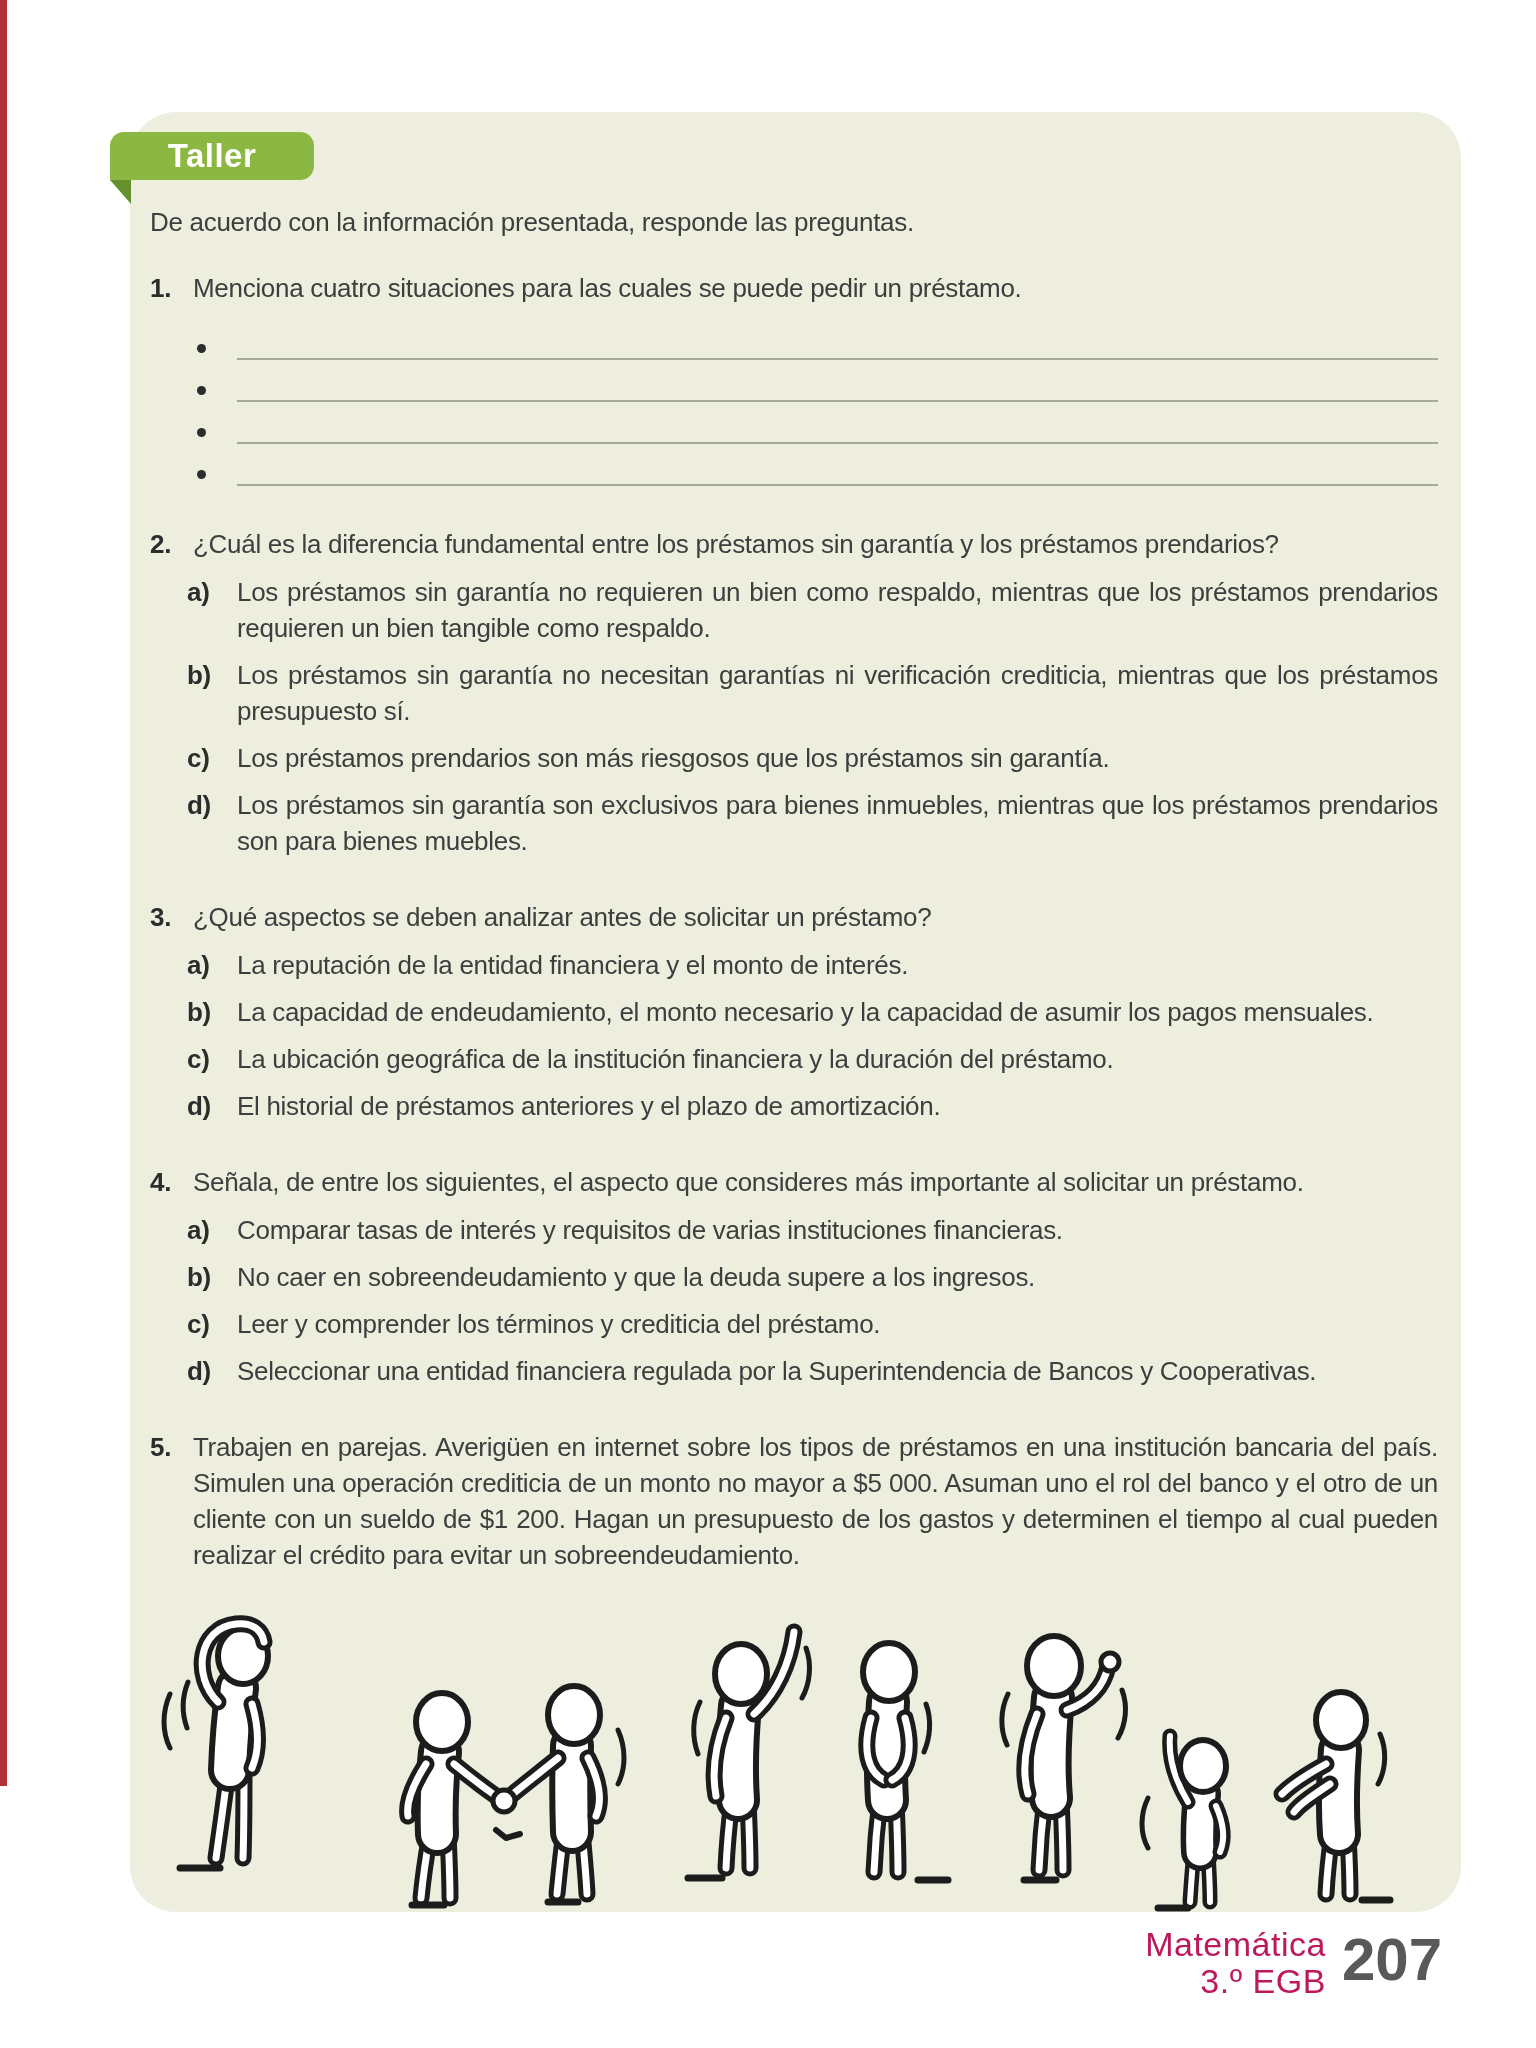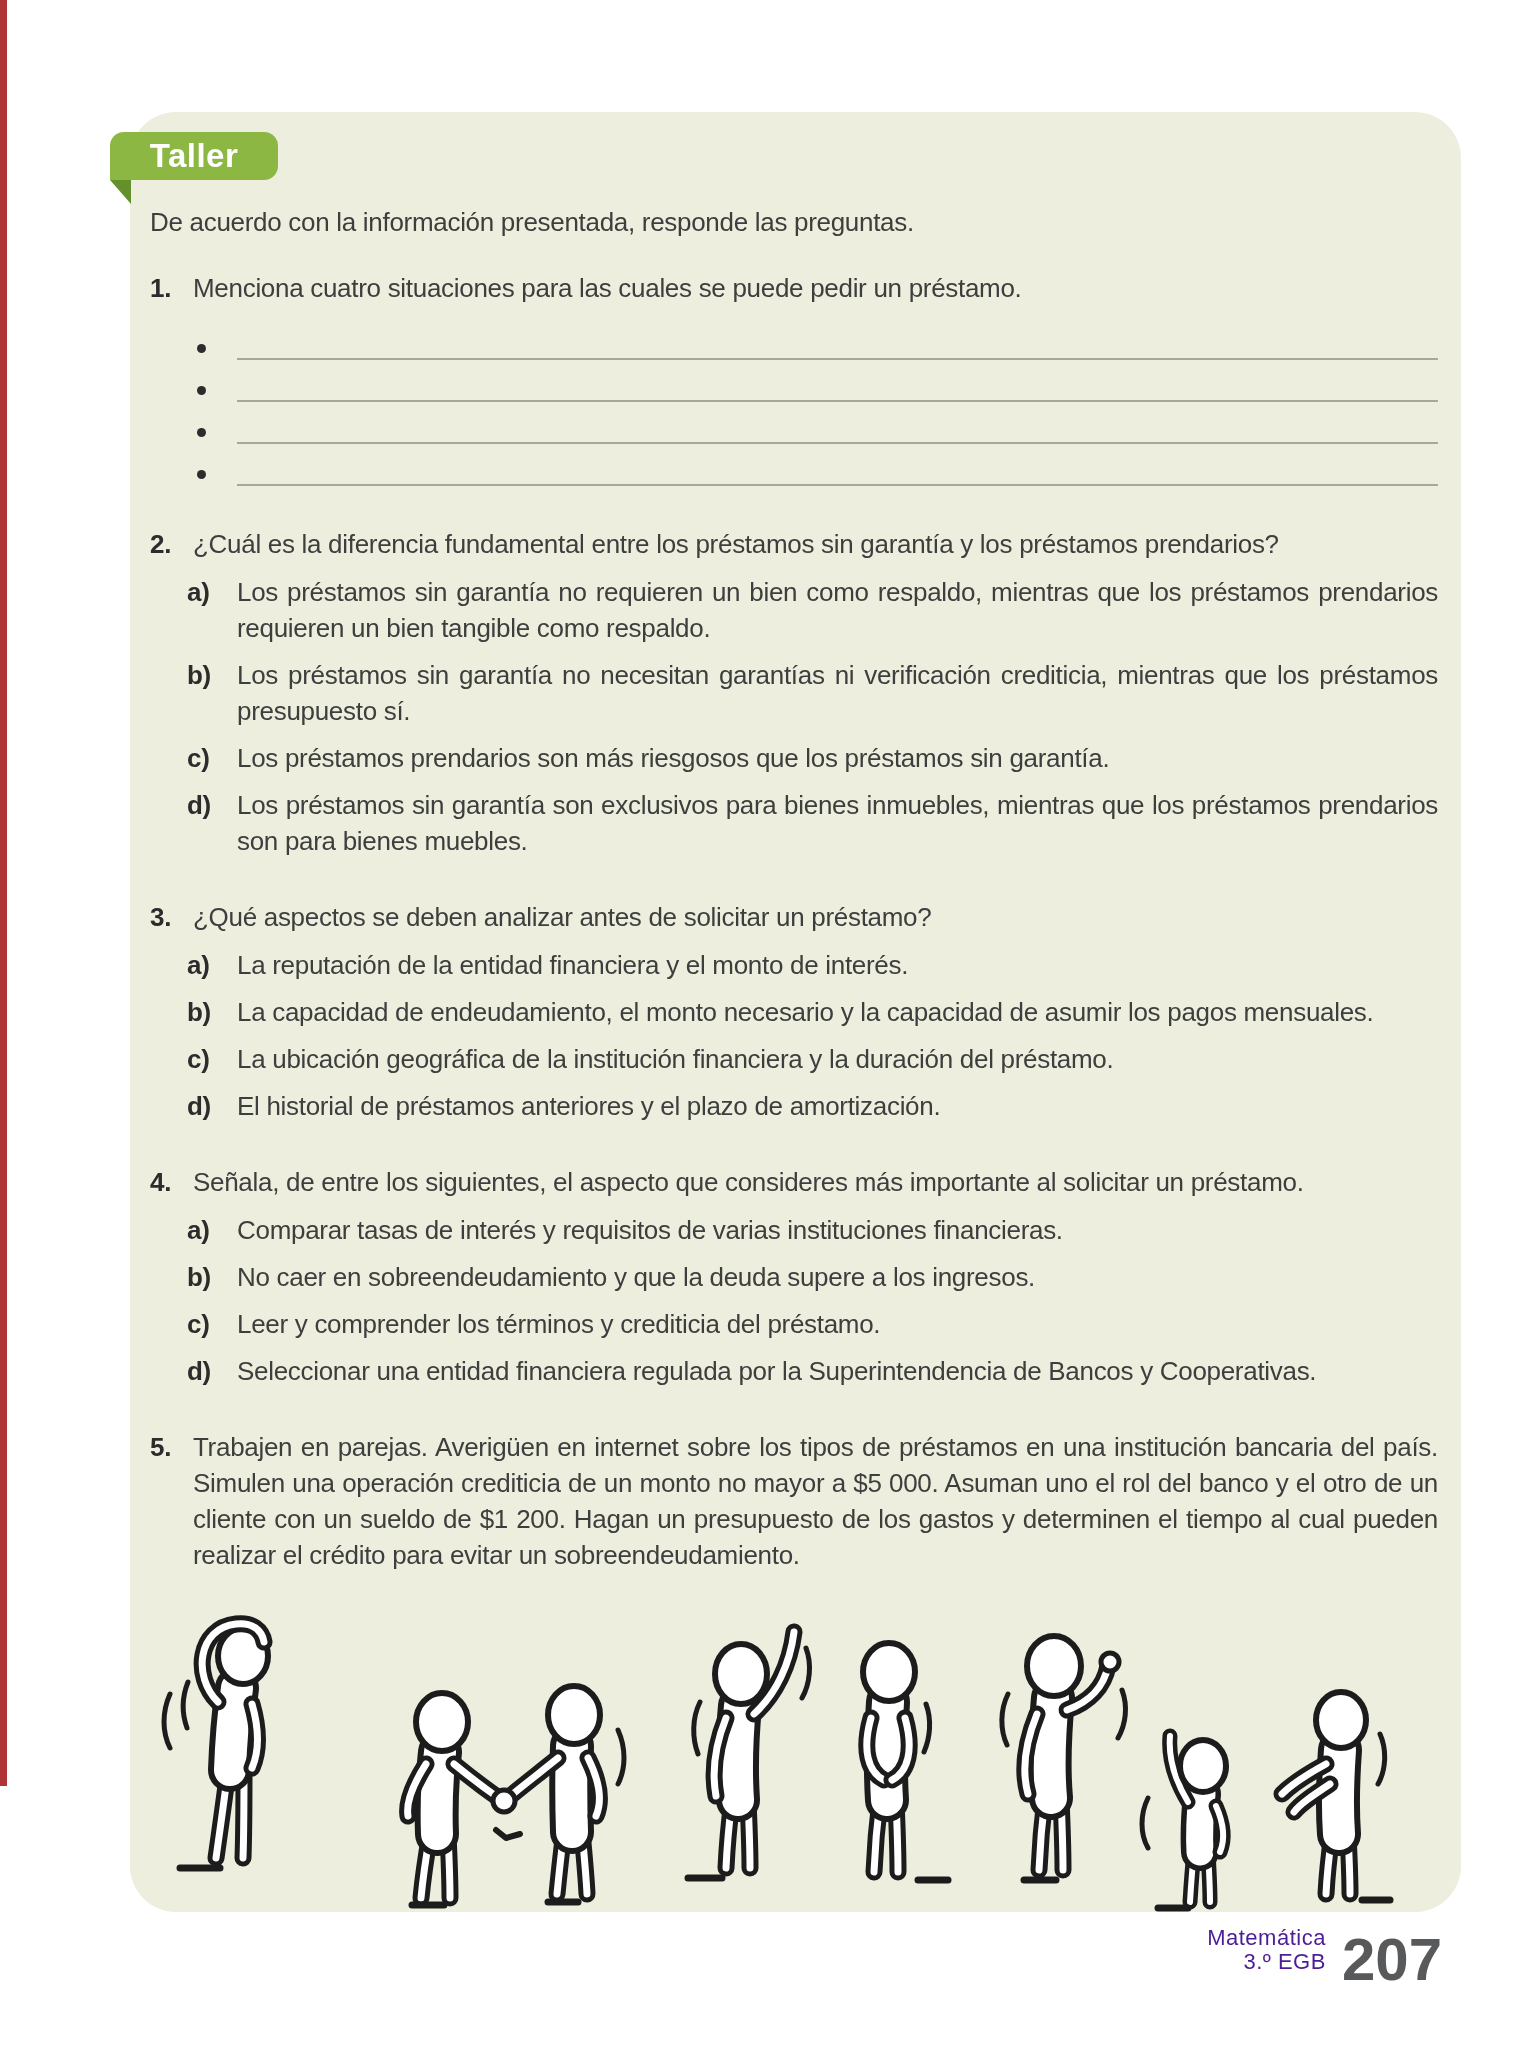--- a/index.html
+++ b/index.html
@@ -1,21 +1,21 @@
 <!DOCTYPE html>
 <html><head>
 <meta charset="utf-8">
 <style>
   html,body{margin:0;padding:0;background:#fff;}
   .page{position:relative;width:1536px;height:2048px;background:#ffffff;overflow:hidden;
         font-family:"Liberation Sans",sans-serif;color:#3d3e3e;}
   .edge-stripe{position:absolute;left:0;top:0;width:7px;height:1786px;background:#b03335;}
   .panel{position:absolute;left:130px;top:112px;width:1331px;height:1800px;
          background:#edeedd;border-radius:46px;}
-  .badge{position:absolute;left:-20px;top:20px;width:168px;height:48px;background:#8db743;
+  .badge{position:absolute;left:-20px;top:20px;width:204px;height:48px;background:#8db743;
          border-radius:14px 14px 14px 0;display:flex;align-items:center;justify-content:center;}
   .badge-label{color:#ffffff;font-weight:bold;font-size:33px;letter-spacing:.5px;}
   .badge-fold{position:absolute;left:-20px;top:68px;width:0;height:0;
               border-top:24px solid #64912c;border-left:21px solid transparent;}
   .content{position:absolute;left:20px;top:92px;right:23px;font-size:26px;line-height:36px;letter-spacing:-0.3px;}
   .intro{margin:0 0 30px 0;}
   .q{margin:0 0 40px 0;}
   .q-head{display:flex;margin:0 0 12px 0;}
   .q-num{flex:none;width:43px;font-weight:bold;color:#2c2c2c;}
   .q-text{flex:1;}
@@ -26,21 +26,21 @@
   .rule{flex:1;border-bottom:2px solid #a5a89b;}
   .opt{display:flex;margin:0 0 11px 37px;}
   .opt:last-child{margin-bottom:0;}
   .opt-letter{flex:none;width:50px;font-weight:bold;color:#2c2c2c;}
   .opt-text{flex:1;text-align:justify;}
   .people{position:absolute;left:140px;top:1602px;width:1320px;height:310px;}
   .k{stroke:#1c1c1c;fill:none;stroke-linecap:round;stroke-linejoin:round;}
   .w{stroke:#ffffff;fill:none;stroke-linecap:round;stroke-linejoin:round;}
   .head{fill:#ffffff;stroke:#1c1c1c;stroke-width:6;}
   .footer{position:absolute;top:1926px;right:94px;display:flex;align-items:flex-start;gap:16px;}
-  .footer-col{text-align:right;color:#4c1d95;font-size:22px;line-height:1.1;letter-spacing:.5px;}
+  .footer-col{text-align:right;color:#be185d;font-size:34px;line-height:1.1;letter-spacing:.5px;}
   .page-num{font-size:60px;font-weight:bold;color:#58595b;line-height:1;margin-top:4px;}
 </style>
 </head>
 <body>
 
 <div class="page">
   <div class="edge-stripe"></div>
 
   <section class="panel">
     <div class="badge">

